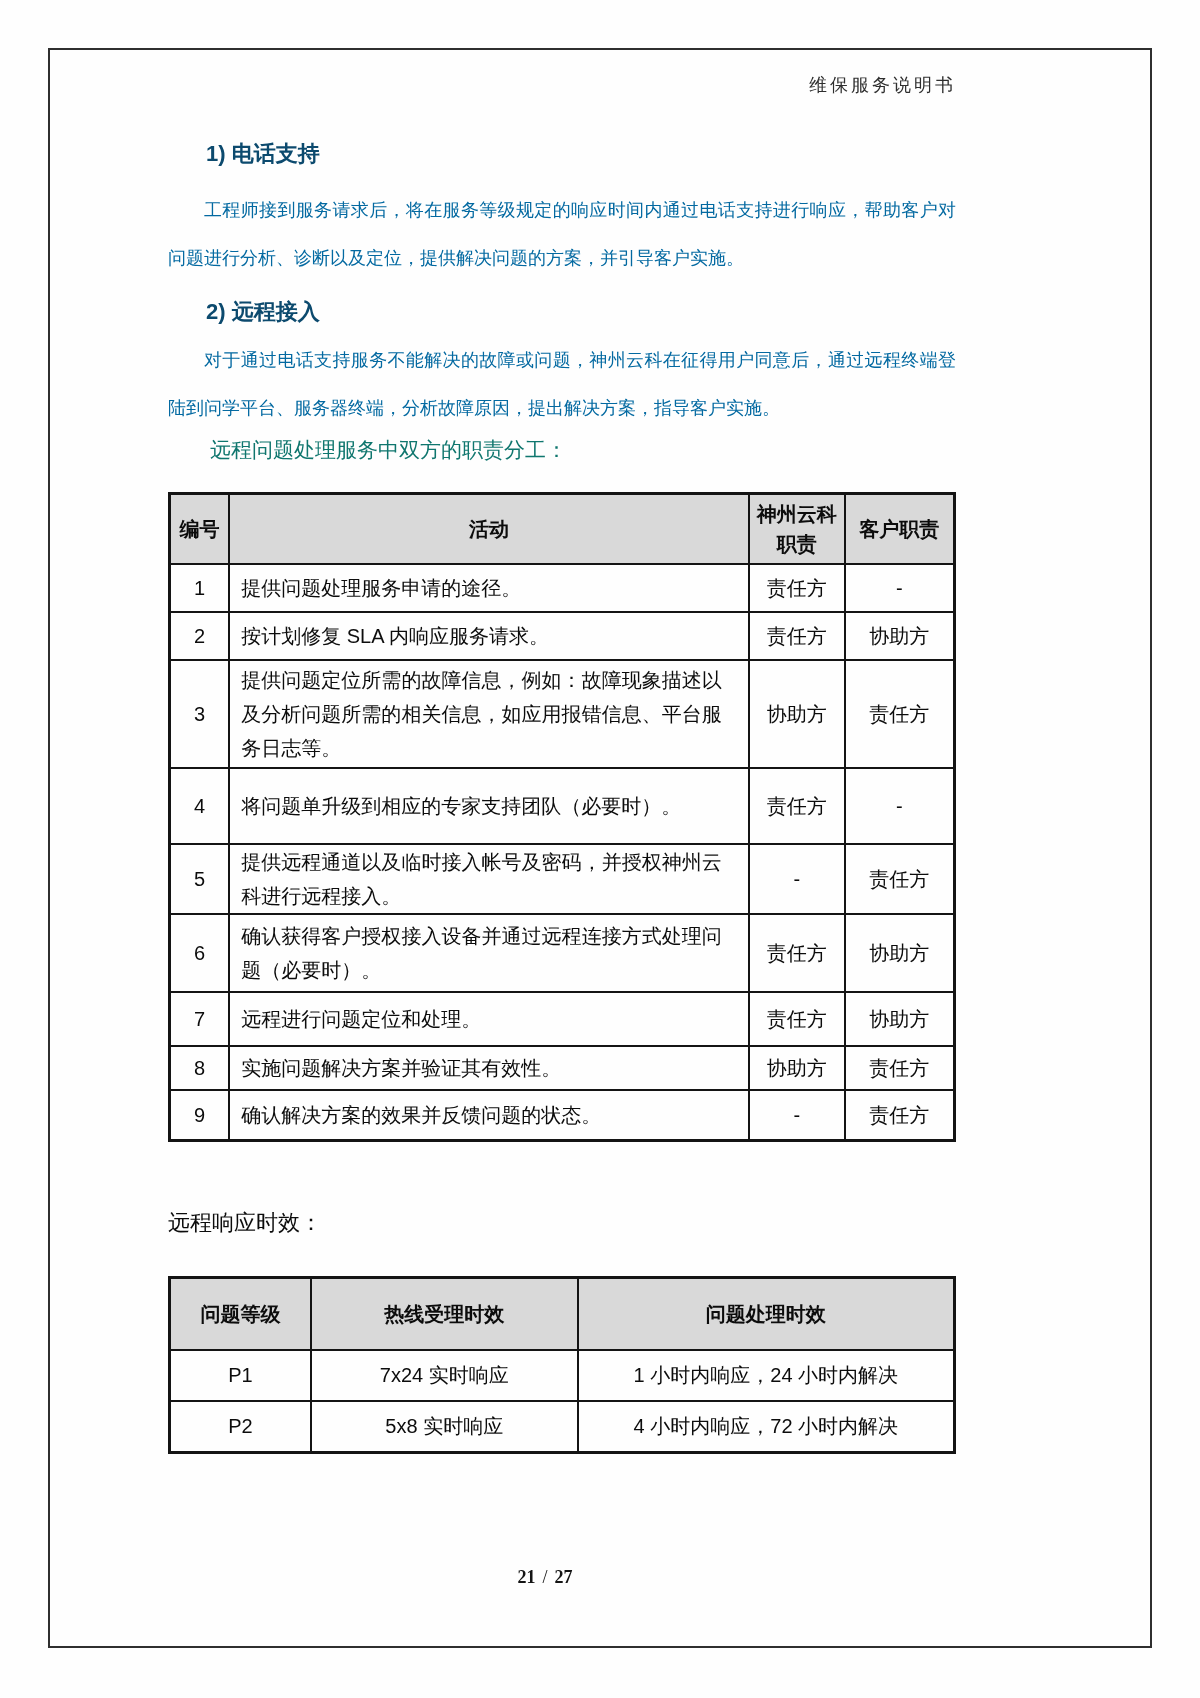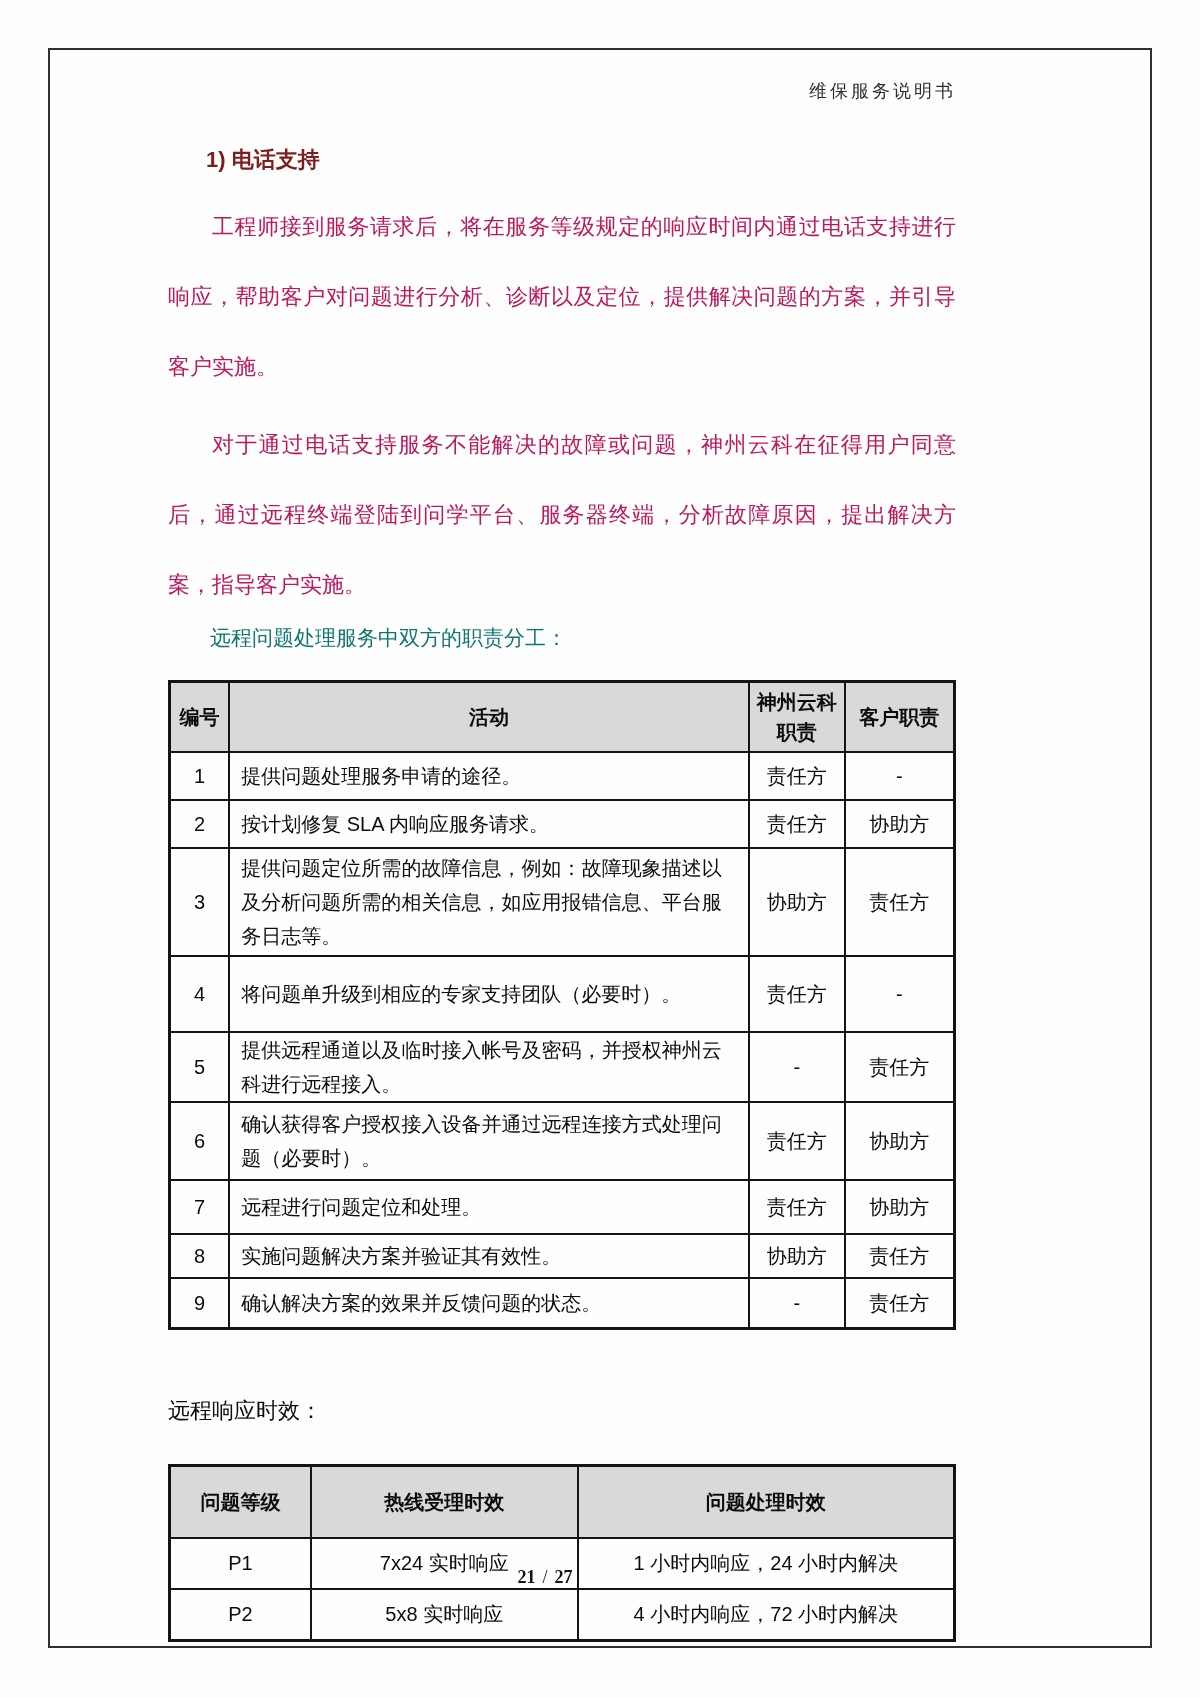--- a/index.html
+++ b/index.html
@@ -7,33 +7,33 @@
   body { font-family:"Liberation Sans","DejaVu Sans",sans-serif; color:#111; }
   .page {
     position:relative; width:1200px; height:1698px; background:#fefefe;
     overflow:hidden; margin:0 auto;
   }
   .frame {
     position:absolute; top:48px; left:48px; right:48px; bottom:50px;
     border:2px solid #2f2f2f; pointer-events:none;
   }
   .content {
-    position:absolute; left:168px; width:788px; top:6px;
+    position:absolute; left:168px; width:788px; top:0;
   }
   .doc-header {
     margin-top:72px; text-align:right;
     font-family:"Liberation Serif","DejaVu Serif",serif;
     font-size:18px; line-height:26px; color:#2e2e2e; letter-spacing:3px;
   }
   .num-heading {
-    margin:40px 0 0 38px; font-size:22px; line-height:32px; font-weight:bold; color:#7f1d1d;
+    margin:40px 0 0 38px; font-size:22px; line-height:32px; font-weight:bold; color:#0c4a6e;
   }
   .body-par {
-    margin-top:16px; font-size:22px; line-height:70px;
-    text-indent:2em; text-align:justify; color:#be185d;
+    margin-top:16px; font-size:18px; line-height:48px;
+    text-indent:2em; text-align:justify; color:#0369a1;
   }
   .table-intro {
     margin-top:0; font-size:21px; line-height:36px; text-indent:2em; color:#0f766e;
   }
   table.doc-table {
     width:100%; border-collapse:collapse; table-layout:fixed;
     border:3px solid #141414; font-size:20px; color:#0c0c0c;
   }
   table.resp { margin-top:24px; }
   table.doc-table th, table.doc-table td {
@@ -73,20 +73,21 @@
   <div class="frame"></div>
 
   <div class="content">
 
     <div class="doc-header">维保服务说明书</div>
 
     <div class="num-heading">1) 电话支持</div>
 
     <p class="body-par">工程师接到服务请求后，将在服务等级规定的响应时间内通过电话支持进行响应，帮助客户对问题进行分析、诊断以及定位，提供解决问题的方案，并引导客户实施。</p>
 
+    <div class="num-heading" style="margin-top:14px;">2) 远程接入</div>
 
     <p class="body-par" style="margin-top:8px;">对于通过电话支持服务不能解决的故障或问题，神州云科在征得用户同意后，通过远程终端登陆到问学平台、服务器终端，分析故障原因，提出解决方案，指导客户实施。</p>
 
     <div class="table-intro">远程问题处理服务中双方的职责分工：</div>
 
     <table class="doc-table resp">
       <colgroup>
         <col style="width:7.6%">
           <col style="width:66.2%">
           <col style="width:12.2%">

